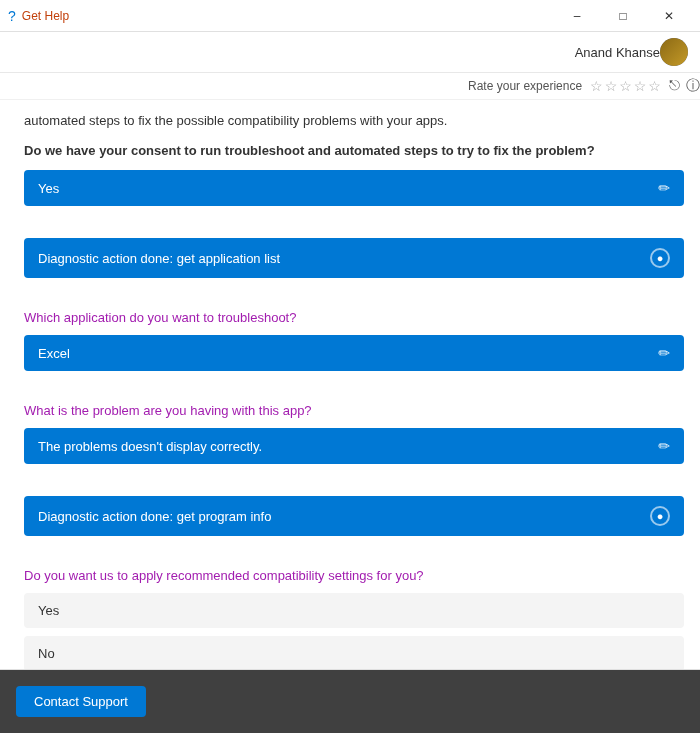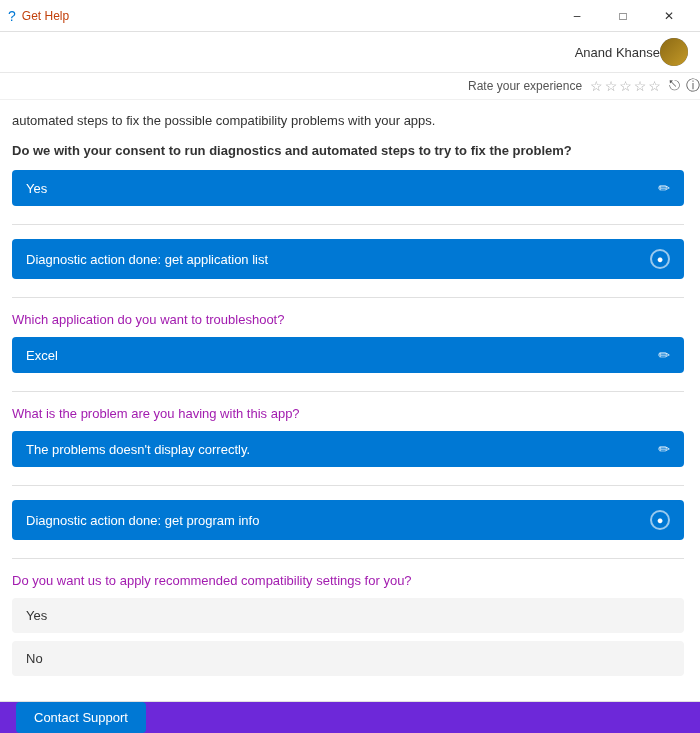--- a/index.html
+++ b/index.html
@@ -117,21 +117,21 @@
     .rate-icon {
       font-size: 14px;
       color: #555;
       cursor: pointer;
     }
 
     
     .content-area {
       flex: 1;
       overflow-y: auto;
-      padding: 12px 16px 16px 12px;
+      padding: 12px 16px 16px 24px;
       display: flex;
       flex-direction: column;
       gap: 0;
     }
 
     
     .content-area::-webkit-scrollbar { width: 6px; }
     .content-area::-webkit-scrollbar-track { background: #f0f0f0; }
     .content-area::-webkit-scrollbar-thumb { background: #ccc; border-radius: 3px; }
 
@@ -194,22 +194,22 @@
       padding: 10px 14px;
       font-size: 13px;
       color: #333;
       margin-bottom: 8px;
       cursor: pointer;
     }
 
     
     .bottom-bar {
       border-top: 1px solid #e0e0e0;
-      padding: 0 16px;
-      background: #6d28d9;
+      padding: 16px 16px;
+      background: #404040;
       flex-shrink: 0;
       display: flex;
       align-items: center;
     }
 
     .contact-btn {
       background: #0078d4;
       color: #fff;
       border: none;
       border-radius: 4px;
@@ -255,21 +255,21 @@
   <div class="rate-icons">
     <span class="rate-icon">⎋</span>
     <span class="rate-icon">ⓘ</span>
   </div>
 </div>
 
 <div class="content-area">
 
   <p class="text-block">automated steps to fix the possible compatibility problems with your apps.</p>
 
-  <p class="text-block bold">Do we with your consent to run diagnostics and automated steps to try to fix the problem?</p>
+  <p class="text-block bold">Do we have your consent to run troubleshoot and automated steps to try to fix the problem?</p>
 
   <div class="action-item">
     <span>Yes</span>
     <span class="edit-icon">✏</span>
   </div>
 
   <div class="separator"></div>
 
   <div class="action-item">
     <span>Diagnostic action done: get application list</span>

